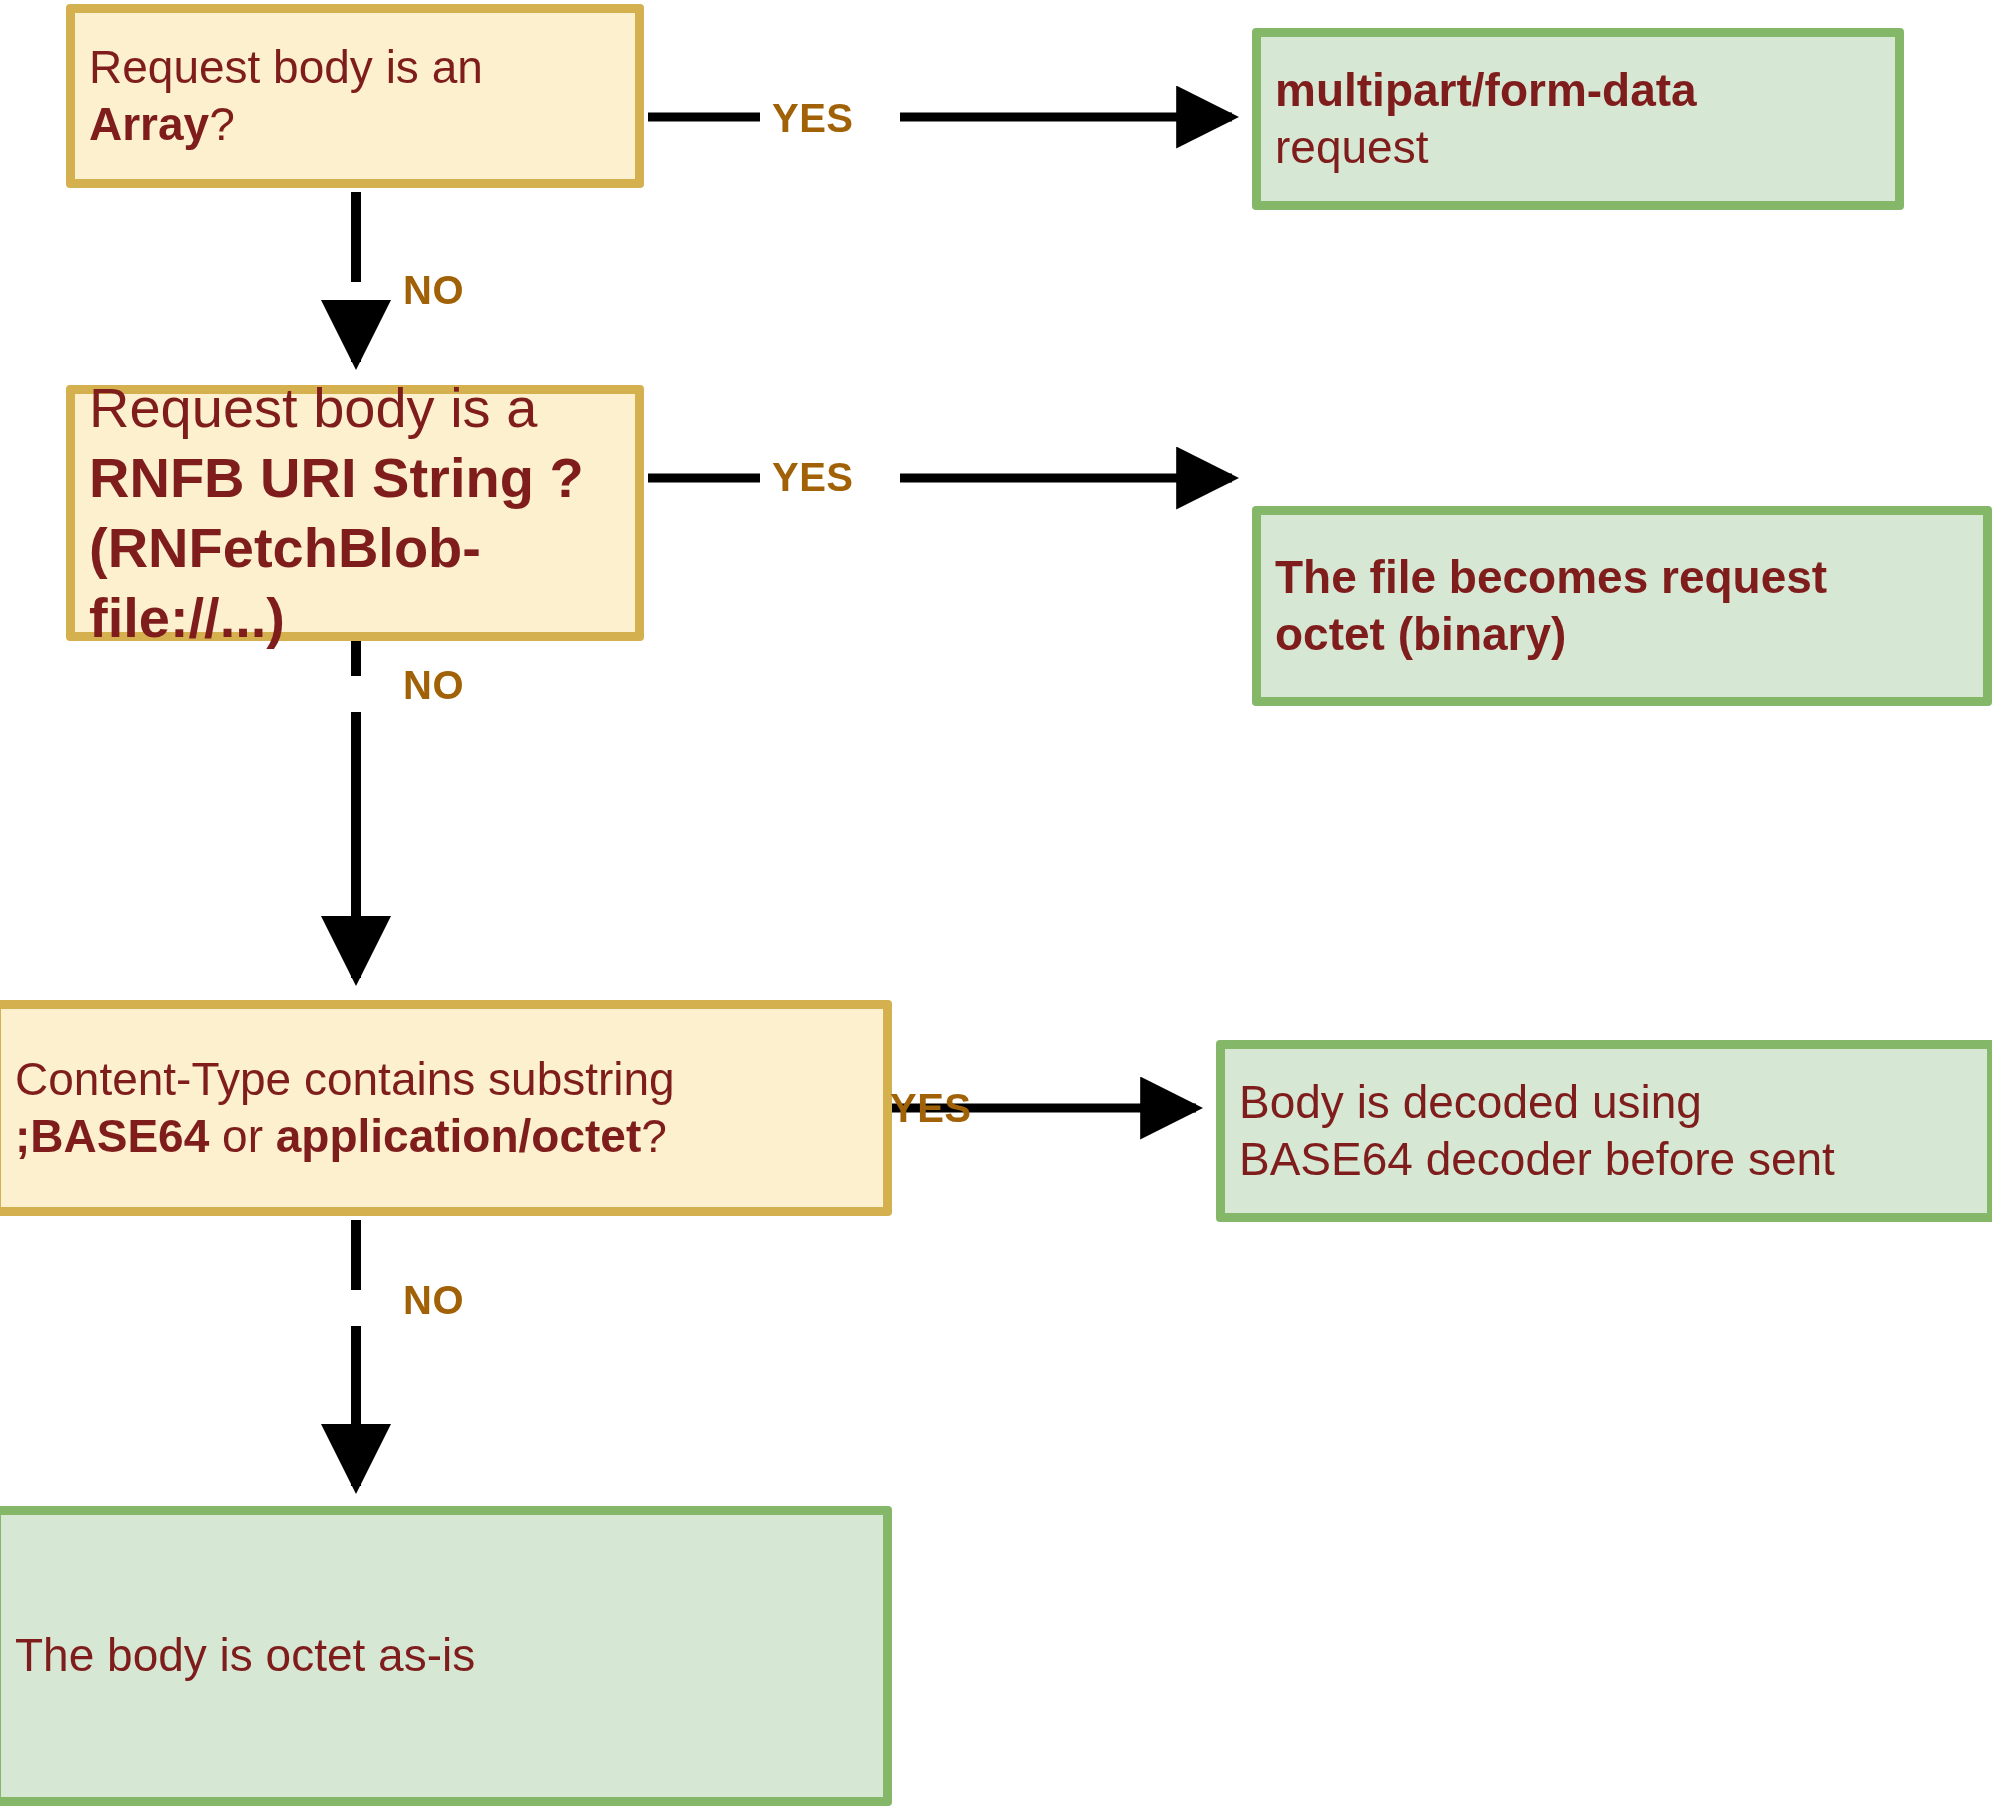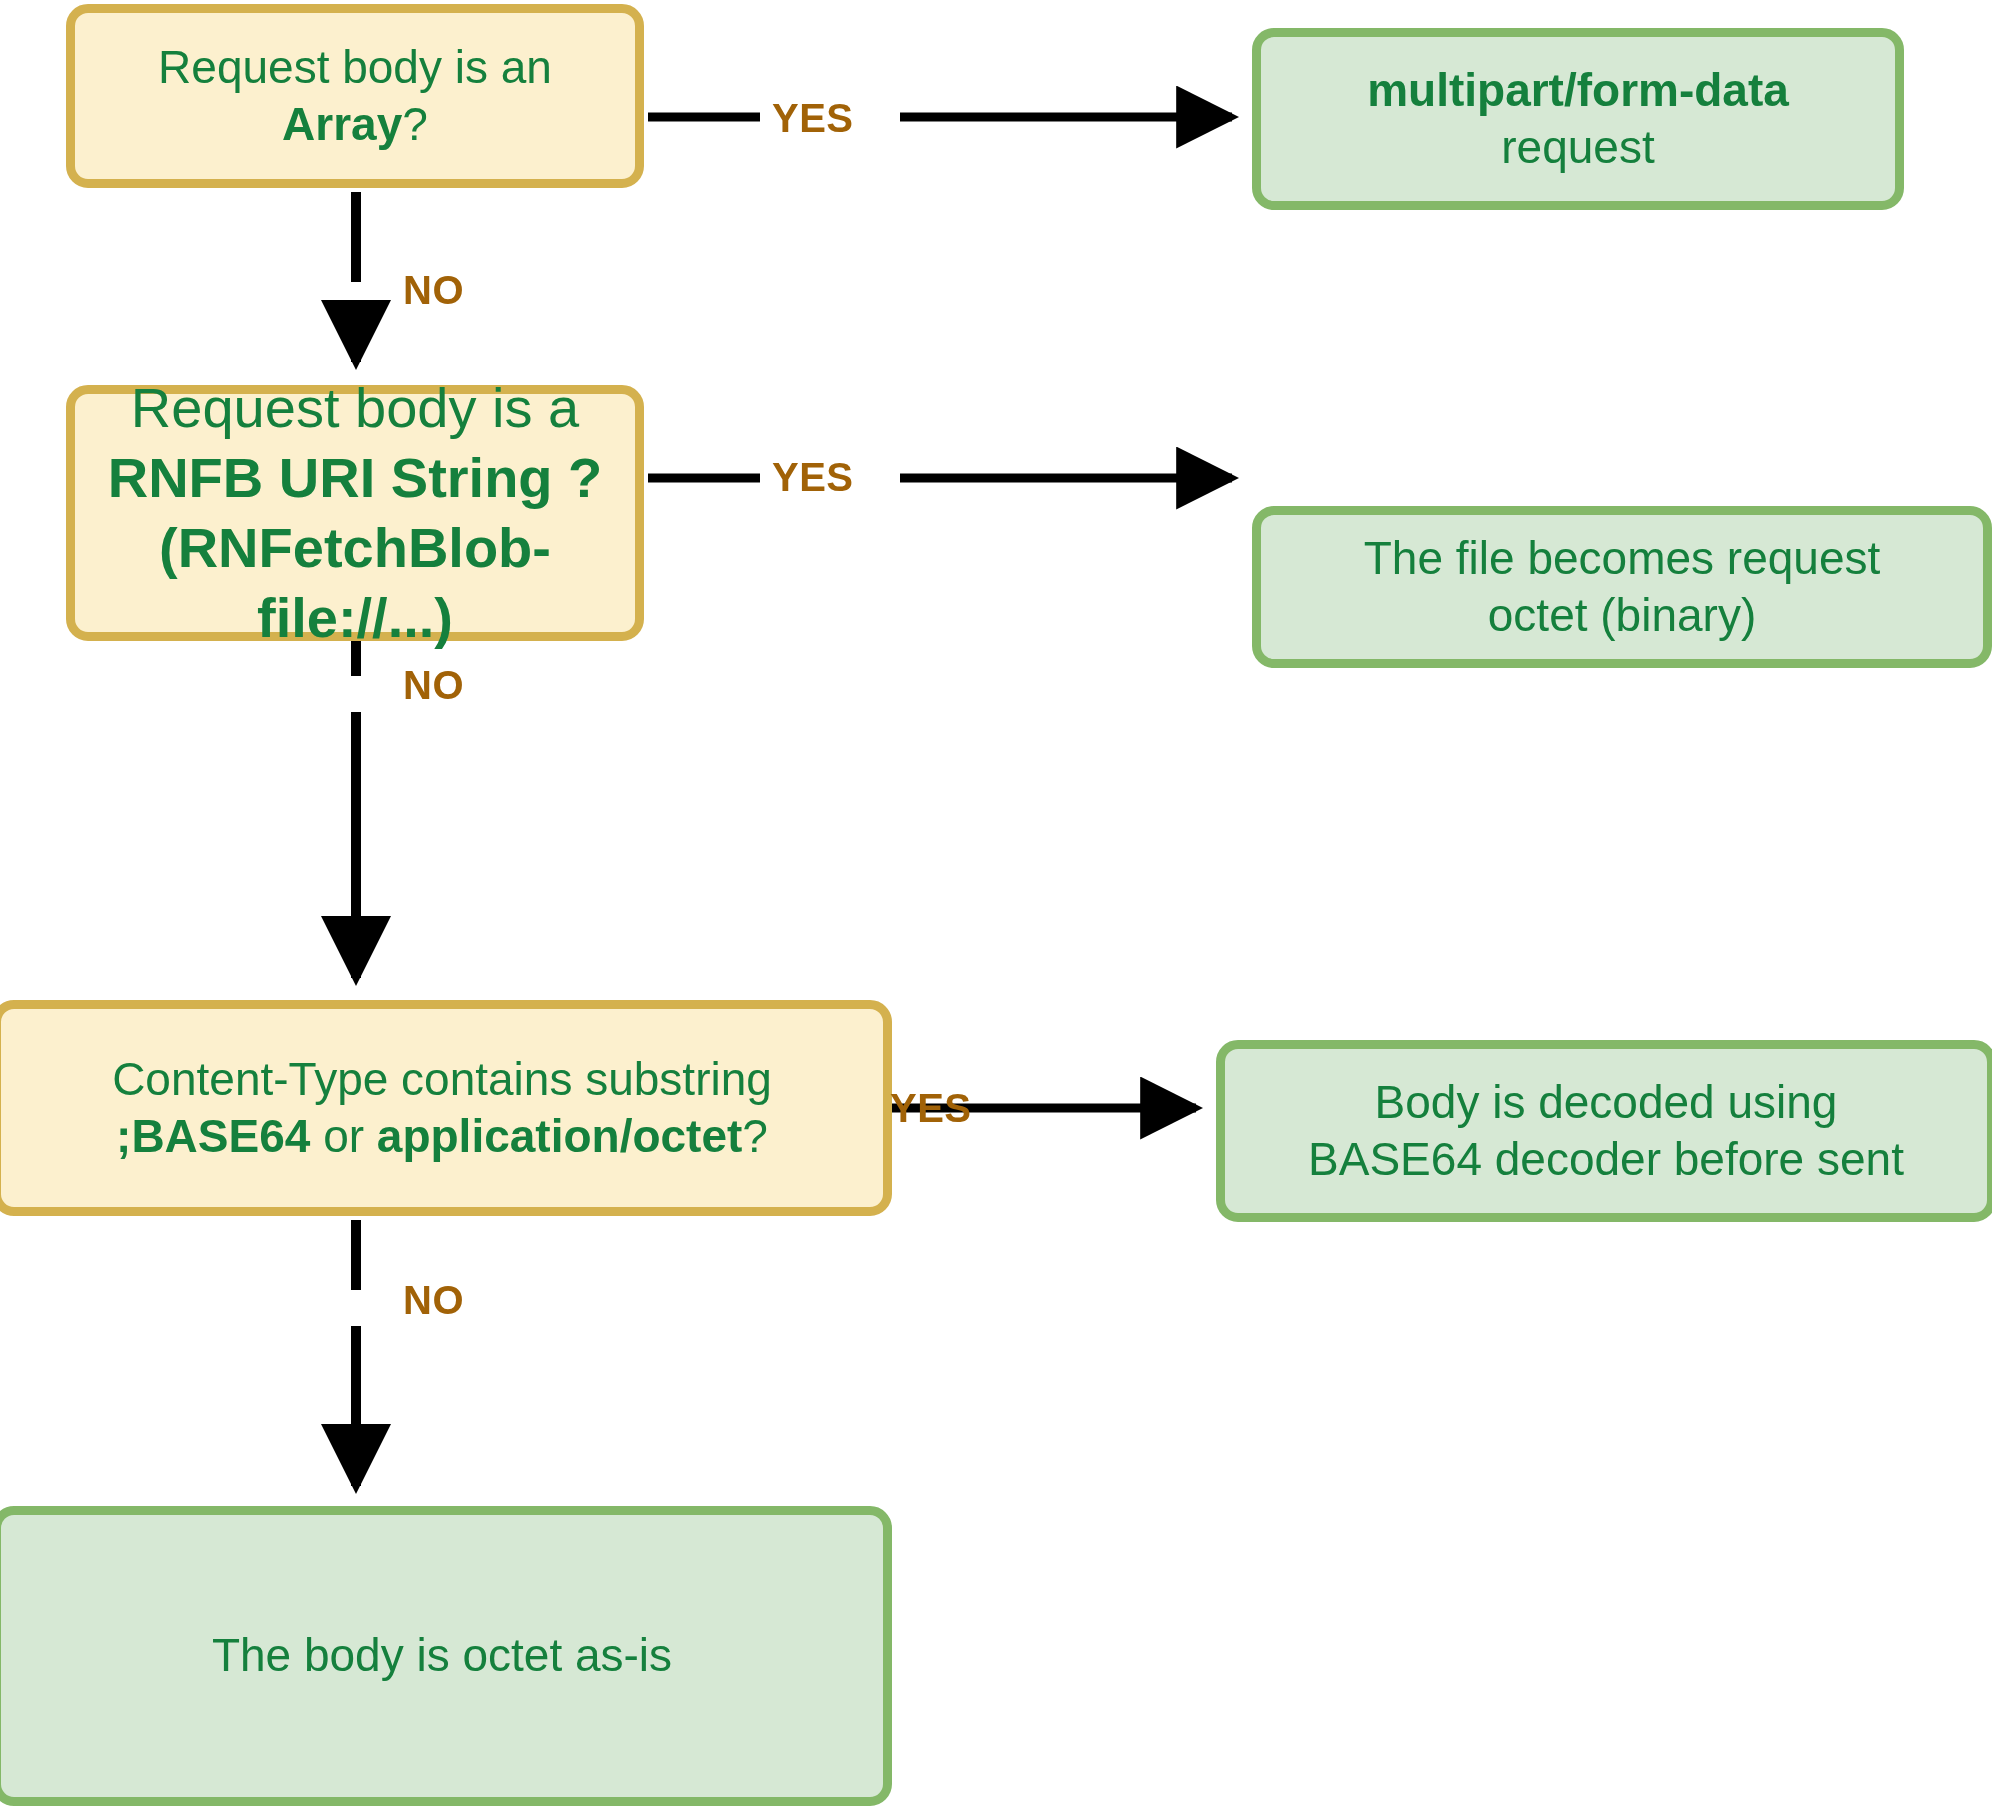--- a/index.html
+++ b/index.html
@@ -21,24 +21,23 @@
     width: 1992px;
     height: 1812px;
   }
 
   .node {
     position: absolute;
     box-sizing: border-box;
     display: flex;
     align-items: center;
     justify-content: center;
-    text-align: center;
-    border-radius: 22px;
+    border-radius: 4px;
     line-height: 1.25;
-    color: #15803d;
+    color: #7f1d1d;
   }
 
   .node-decision {
     background: #FCF0CE;
     border: 9px solid #D4B14E;
   }
 
   .node-outcome {
     background: #D6E8D4;
     border: 9px solid #84B868;
@@ -47,21 +46,21 @@
   .node-text {
     padding: 0 14px;
     width: 100%;
   }
 
   
   #node-array      { left: 66px;   top: 4px;    width: 578px;  height: 184px; font-size: 46px; }
   #node-rnfb       { left: 66px;   top: 385px;  width: 578px;  height: 256px; font-size: 56px; }
   #node-contenttype{ left: -8px;   top: 792px;  width: 900px;  height: 216px; font-size: 46px; }
   #node-multipart  { left: 1252px; top: 28px;   width: 652px;  height: 182px; font-size: 46px; }
-  #node-filebody   { left: 1252px; top: 506px;  width: 740px;  height: 162px; font-size: 46px; }
+  #node-filebody   { left: 1252px; top: 506px;  width: 740px;  height: 200px; font-size: 46px; font-weight: bold; }
   #node-decoded    { left: 1216px; top: 1026px; width: 780px;  height: 182px; font-size: 46px; }
   #node-asis       { left: -8px;   top: 1506px; width: 900px;  height: 300px; font-size: 46px; }
 
   
   #node-contenttype { top: 1000px; height: 216px; }
   #node-decoded { top: 1040px; }
 
   .bold { font-weight: bold; }
 
   

